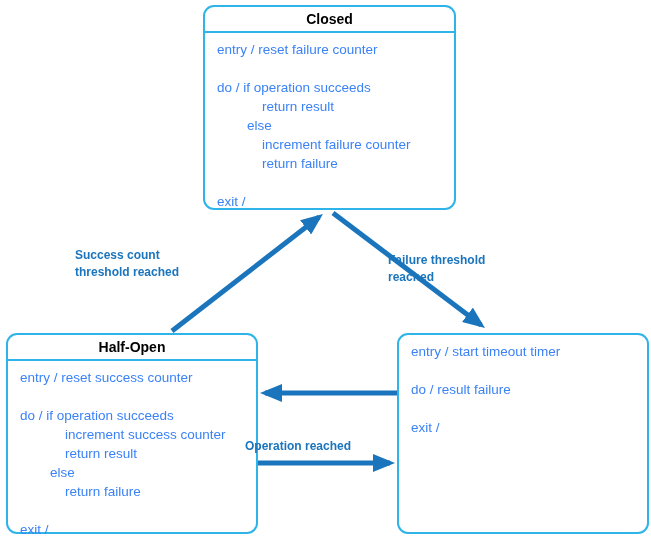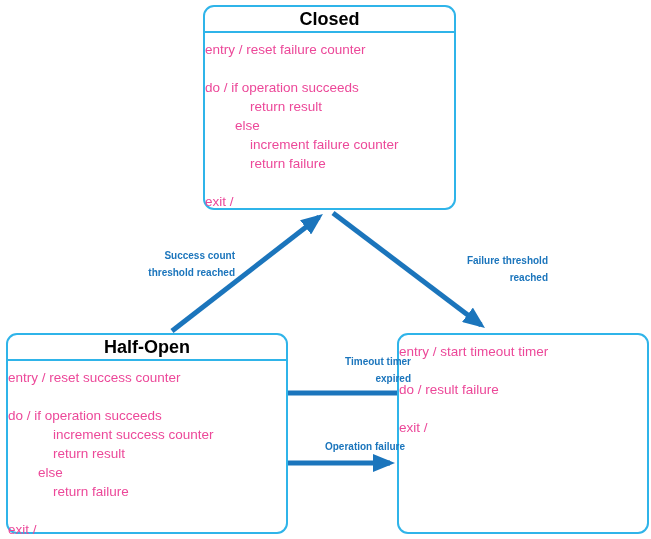--- a/index.html
+++ b/index.html
@@ -24,44 +24,44 @@
     pointer-events: none;
   }
   .state {
     position: absolute;
     box-sizing: border-box;
     border: 2.5px solid #2FB4E9;
     border-radius: 11px;
     background: #ffffff;
   }
   #state-closed   { left: 203px; top: 5px;   width: 253px; height: 205px; }
-  #state-halfopen { left: 6px;   top: 333px; width: 282px; height: 201px; }
+  #state-halfopen { left: 6px;   top: 333px; width: 252px; height: 201px; }
   #state-open     { left: 397px; top: 333px; width: 252px; height: 201px; }
   .state-title {
     box-sizing: border-box;
     height: 26px;
     line-height: 24px;
     text-align: center;
-    font-size: 18px;
+    font-size: 14px;
     font-weight: bold;
     color: #000000;
     border-bottom: 2.5px solid #2FB4E9;
   }
   .state-body {
-    padding: 7px 4px 0 0;
+    padding: 7px 4px 0 12px;
     font-size: 13.5px;
     line-height: 19px;
-    color: #ec4899;
+    color: #3b82f6;
     white-space: pre;
   }
   .transition-label {
     position: absolute;
     width: 160px;
-    text-align: right;
-    font-size: 10px;
+    text-align: left;
+    font-size: 12px;
     font-weight: bold;
     line-height: 17px;
     color: #1B75BC;
     white-space: pre-line;
   }
   #label-success   { left: 75px;  top: 247px; }
   #label-failure   { left: 388px; top: 252px; }
   #label-timeout   { left: 251px; top: 353px; }
   #label-opfailed  { left: 245px; top: 438px; }
 </style>
@@ -113,17 +113,15 @@
 
 do / result failure
 
 exit /</div>
   </div>
 
   <div class="transition-label" id="label-success">Success count
 threshold reached</div>
   <div class="transition-label" id="label-failure">Failure threshold
 reached</div>
-  <div class="transition-label" id="label-timeout">Timeout timer
-expired</div>
-  <div class="transition-label" id="label-opfailed">Operation failure</div>
+  <div class="transition-label" id="label-opfailed">Operation reached</div>
 
 </div>
 
 </body></html>

